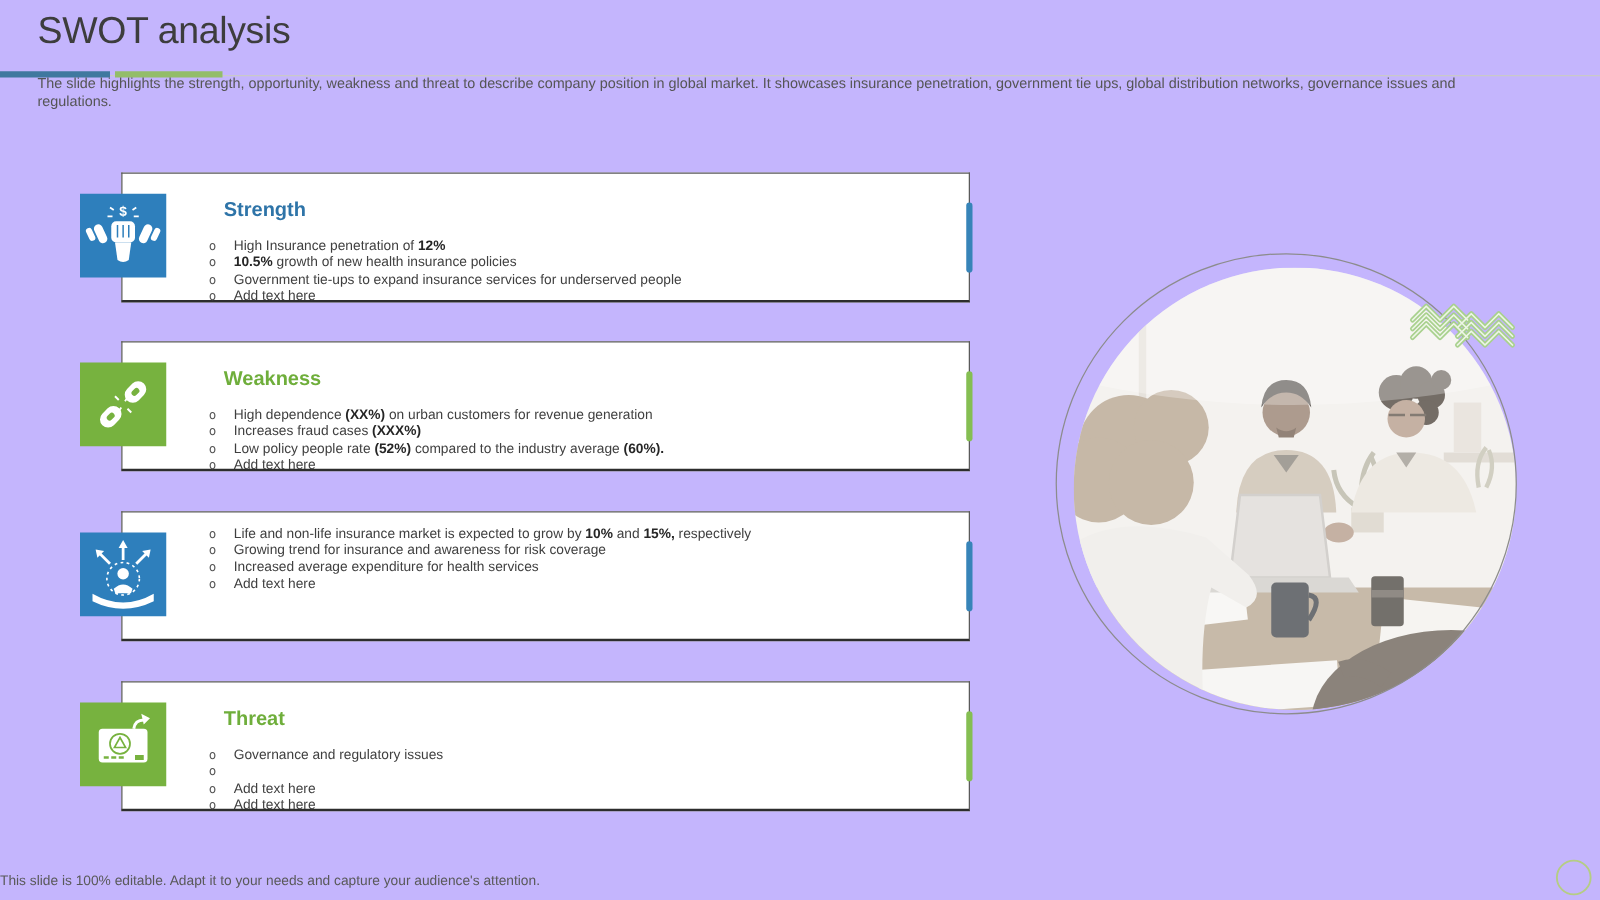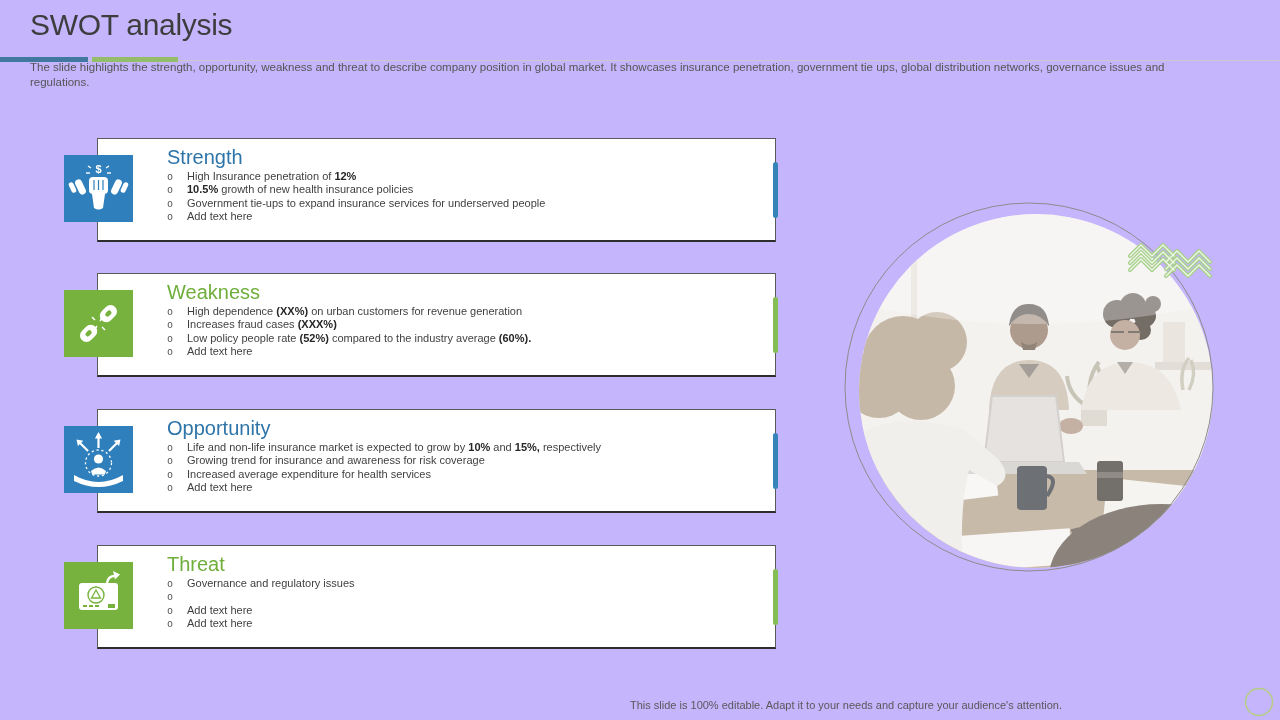--- a/index.html
+++ b/index.html
@@ -11,39 +11,39 @@
   .title{position:absolute;left:30px;top:8px;font-size:30px;font-weight:400;color:#3d3d3d;letter-spacing:-.3px;}
   .rule{position:absolute;left:0;top:60px;width:1280px;height:1px;background:#c9c9c9;}
   .bar{position:absolute;top:57px;height:5px;}
   .bar.b1{left:0;width:88px;background:var(--divider-blue);}
   .bar.b2{left:92px;width:86px;background:var(--divider-green);}
   .subtitle{position:absolute;left:30px;top:60px;width:1175px;font-size:11.5px;line-height:14.5px;color:#555;}
   
   .box{position:absolute;left:97px;width:677px;height:101px;background:#fff;
        border:1px solid var(--box-border);border-bottom:2px solid #2d2d2d;}
   .box .content{position:absolute;left:69px;top:8px;right:14px;}
-  .box h2{margin:0;font-size:20px;font-weight:400;line-height:20px;}
+  .box h2{margin:12px;font-size:16px;font-weight:700;line-height:20px;}
   .box.blue h2{color:var(--blue-title);}
   .box.green h2{color:var(--green-title);}
   .bullets{list-style:none;margin:3px 0 0 0;padding:0;font-size:11px;line-height:13.4px;color:#3f3f3f;}
   .bullets li{display:flex;}
   .bullets .marker{width:20px;flex:0 0 20px;color:#555;font-size:10px;font-family:"DejaVu Sans Mono",monospace;}
   .bullets b{color:#262626;}
   .tile{position:absolute;left:-34px;top:16px;width:69px;height:67px;}
   .box.blue .tile{background:var(--blue);}
   .box.green .tile{background:var(--green);}
   .tile svg{display:block;width:69px;height:67px;}
   .accent-bar{position:absolute;right:-3px;top:50%;margin-top:-28px;width:5px;height:56px;border-radius:3px;}
   .box.blue .accent-bar{background:var(--bar-blue);}
   .box.green .accent-bar{background:var(--bar-green);}
   
   .photo{position:absolute;left:859px;top:214px;width:354px;height:354px;border-radius:50%;overflow:hidden;}
   .overlay{position:absolute;left:0;top:0;width:1280px;height:720px;pointer-events:none;}
   
-  .footer{position:absolute;left:0;top:699px;width:1062px;text-align:right;font-size:11px;color:#595959;}
+  .footer{position:absolute;left:0;top:699px;width:1062px;text-align:left;font-size:11px;color:#595959;}
 </style>
 </head>
 <body>
 
 <div class="slide">
 
   <div class="title">SWOT analysis</div>
   <div class="rule"></div>
   <div class="bar b1"></div>
   <div class="bar b2"></div>
@@ -153,21 +153,20 @@
           <path d="M56.5 13.5 l-6.8 1.2 5.4 5.4 z"></path>
           <circle cx="34.5" cy="33" r="4.6"></circle>
           <path d="M27 45 q7.5 -7 15 0 l-1.2 3.5 h-12.6 z"></path>
         </g>
         <circle cx="34.5" cy="37" r="13" fill="none" stroke="#fff" stroke-width="1.3" stroke-dasharray="2.2 2.7"></circle>
         <path d="M10 49 q24.5 14 49 0 v6 q-24.5 12 -49 0 z" fill="#fff"></path>
       </svg>
     </div>
     <span class="accent-bar"></span>
     <div class="content">
-      <h2>Opportunity</h2>
       <ul class="bullets">
           <li>
             <span class="marker">o</span>
             <span><span>Life and non-life insurance market is expected to grow by </span><b>10%</b><span> and </span><b>15%,</b><span> respectively</span></span>
           </li>
           <li>
             <span class="marker">o</span>
             <span><span>Growing trend for insurance and awareness for risk coverage</span></span>
           </li>
           <li>

